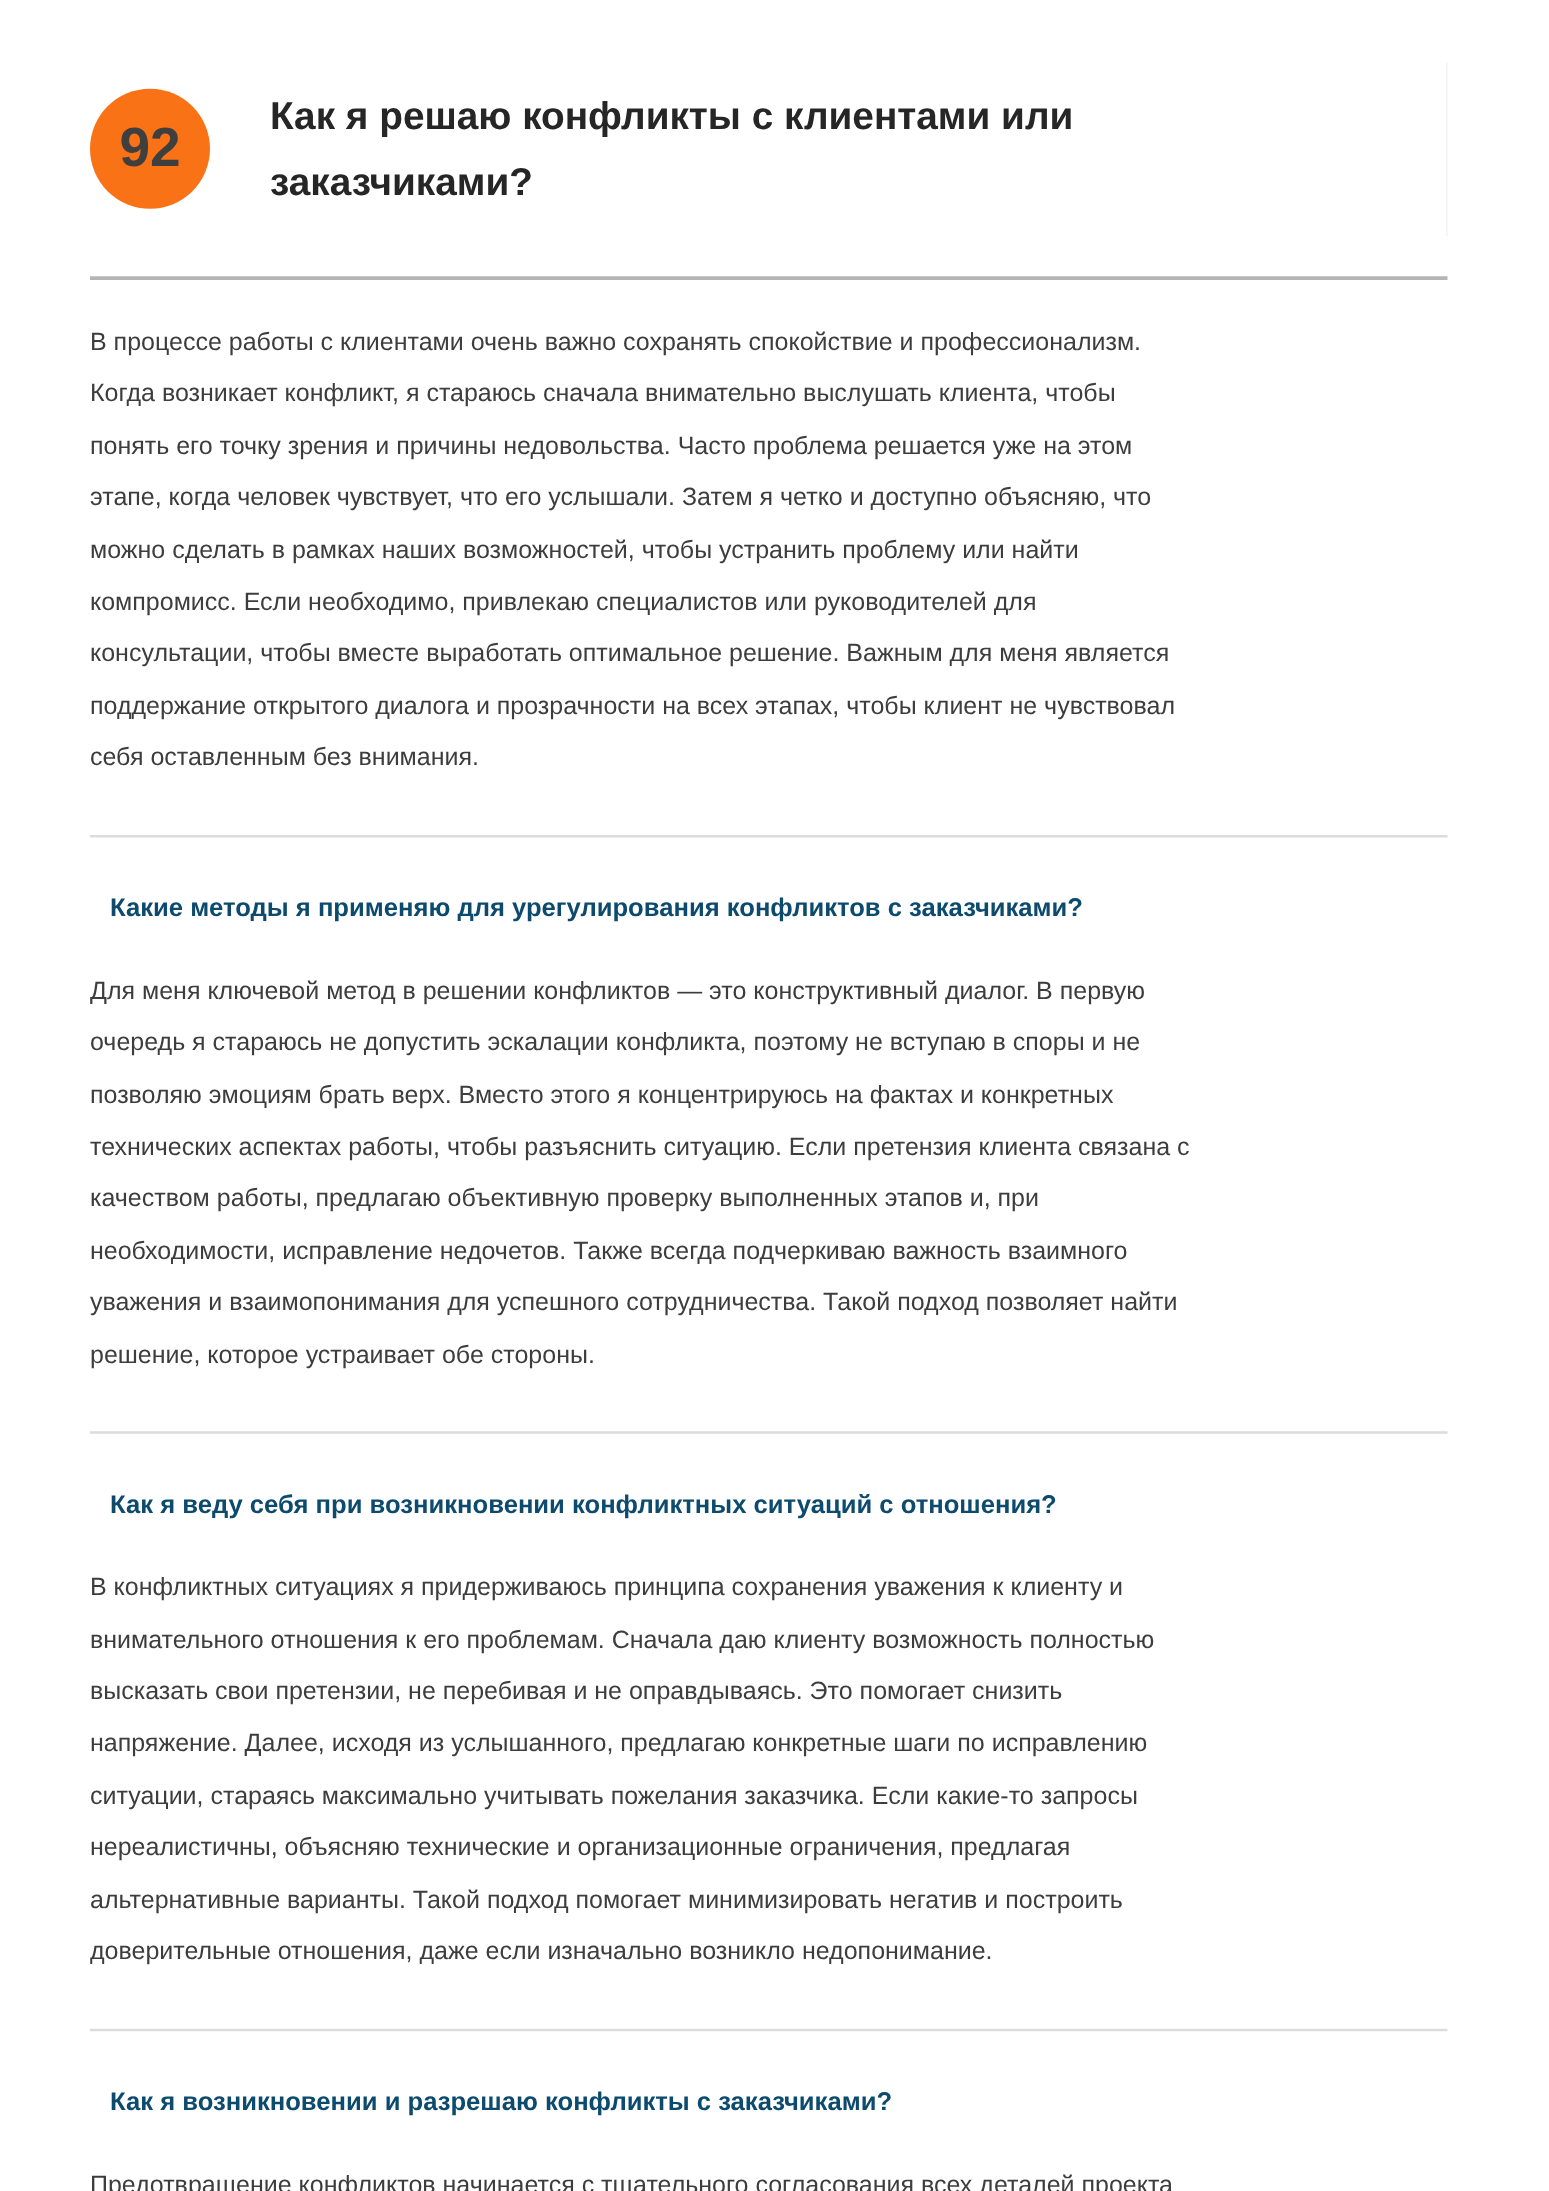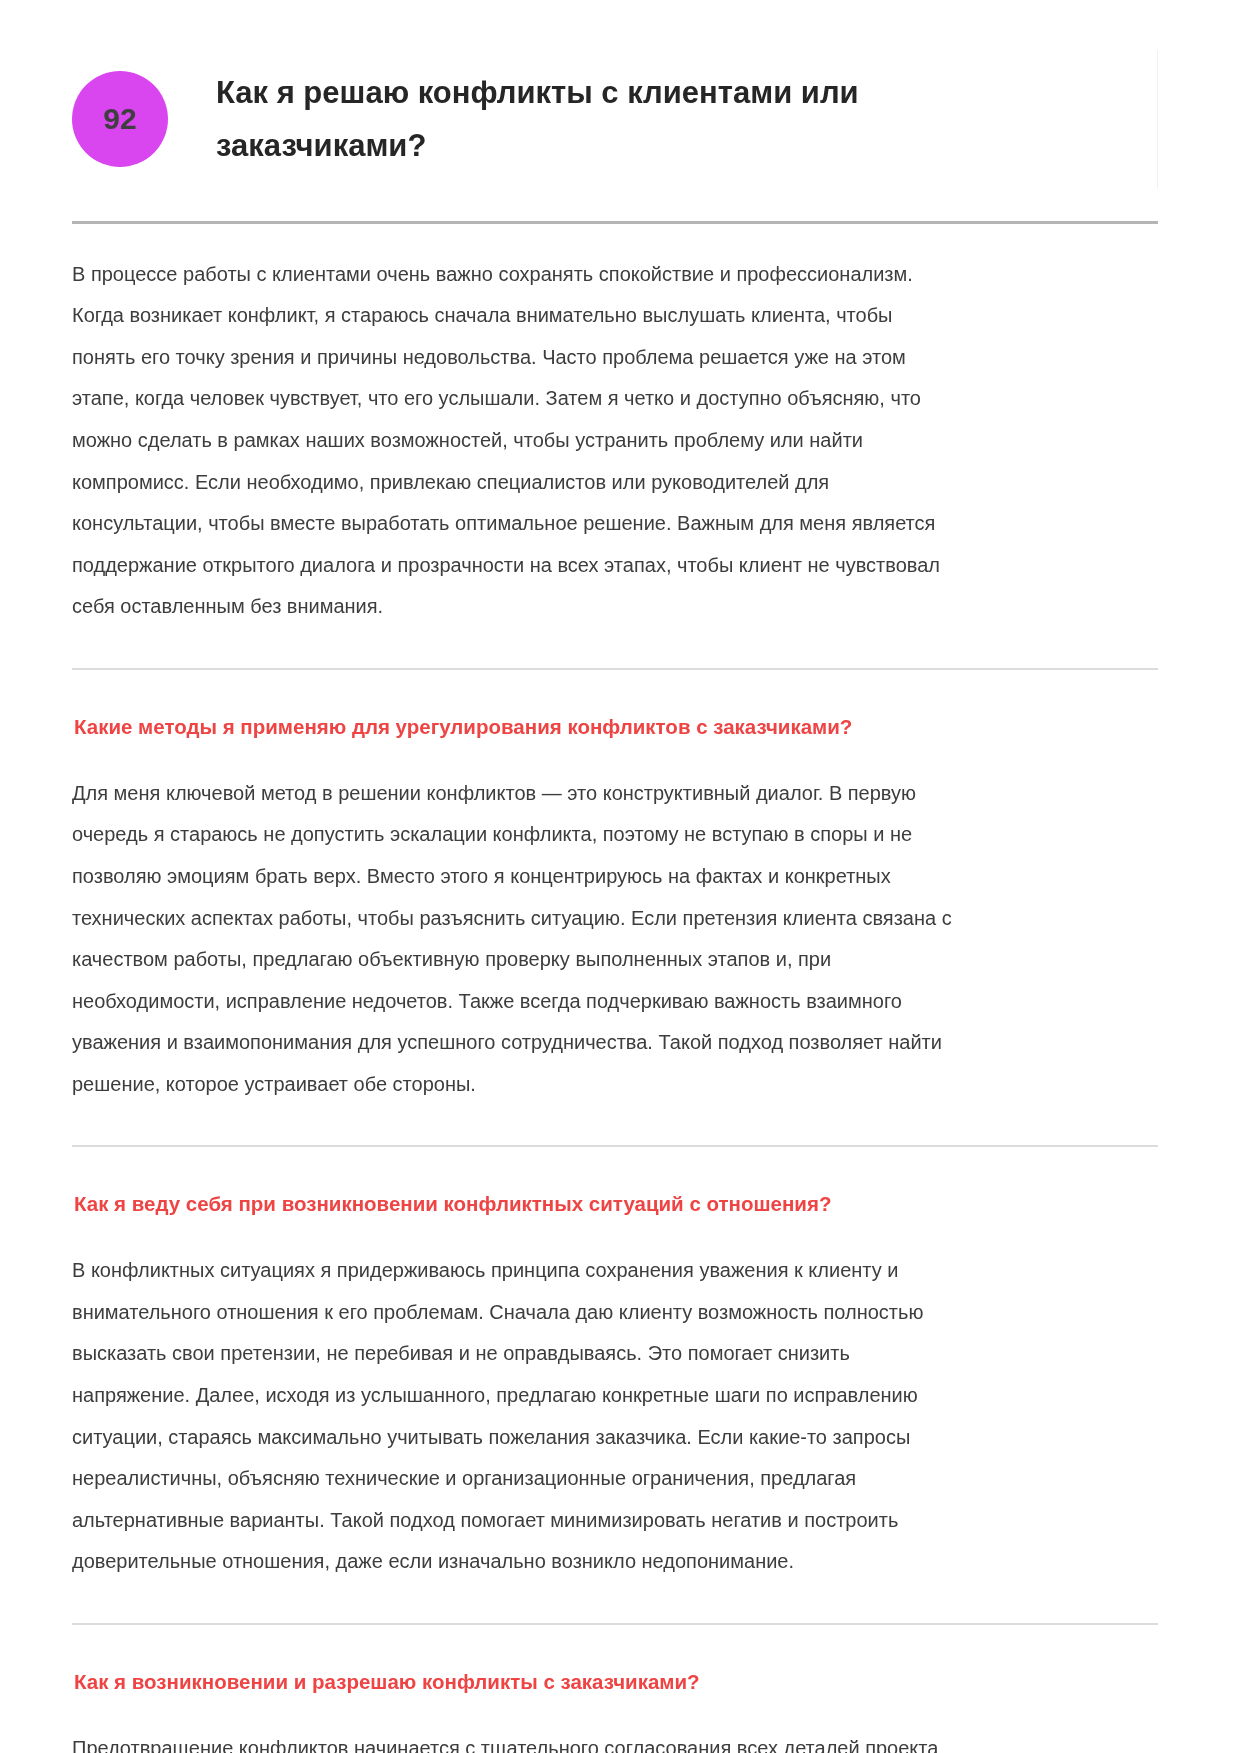--- a/index.html
+++ b/index.html
@@ -22,23 +22,23 @@
     display: flex;
     align-items: center;
     gap: 32px;
     border-right: 1px solid #f1f1f1; 
     min-height: 98px;
   }
   .num-badge {
     width: 96px;
     height: 96px;
     border-radius: 50%;
-    background: #d946ef;
+    background: #f97316;
     color: #3f3f3f;
-    font-size: 30px;
+    font-size: 44px;
     font-weight: 700;
     display: flex;
     align-items: center;
     justify-content: center;
     flex-shrink: 0;
   }
   h1.doc-title {
     margin: 16px;
     font-size: 31px;
     line-height: 1.72;
@@ -57,25 +57,25 @@
     margin: 30px 0 0 0;
     max-width: 880px;
     color: #3d3d3d;
   }
   .rule-section {
     border: none;
     border-top: 2px solid #dcdcdc;
     margin: 40px 0 0 0;
   }
   h3.section-heading {
-    margin: 42px 0 0 2px;
+    margin: 42px 0 0 16px;
     font-size: 20.5px;
     line-height: 1.5;
     font-weight: 700;
-    color: #ef4444;
+    color: #0c4a6e;
     max-width: 960px;
   }
 </style>
 </head>
 <body>
 
 <div class="page">
 
   <div class="doc-header">
     <div class="num-badge">92</div>

